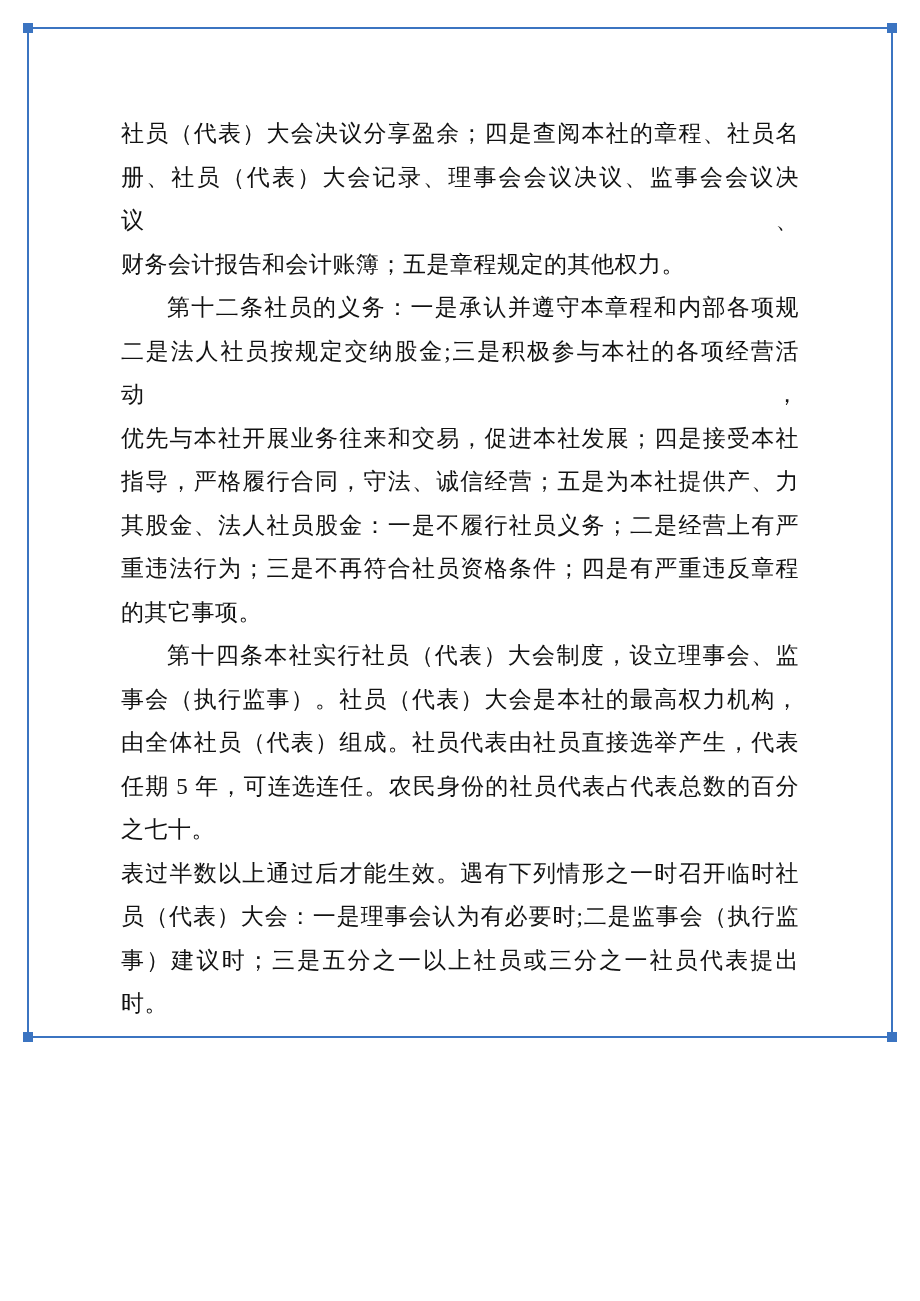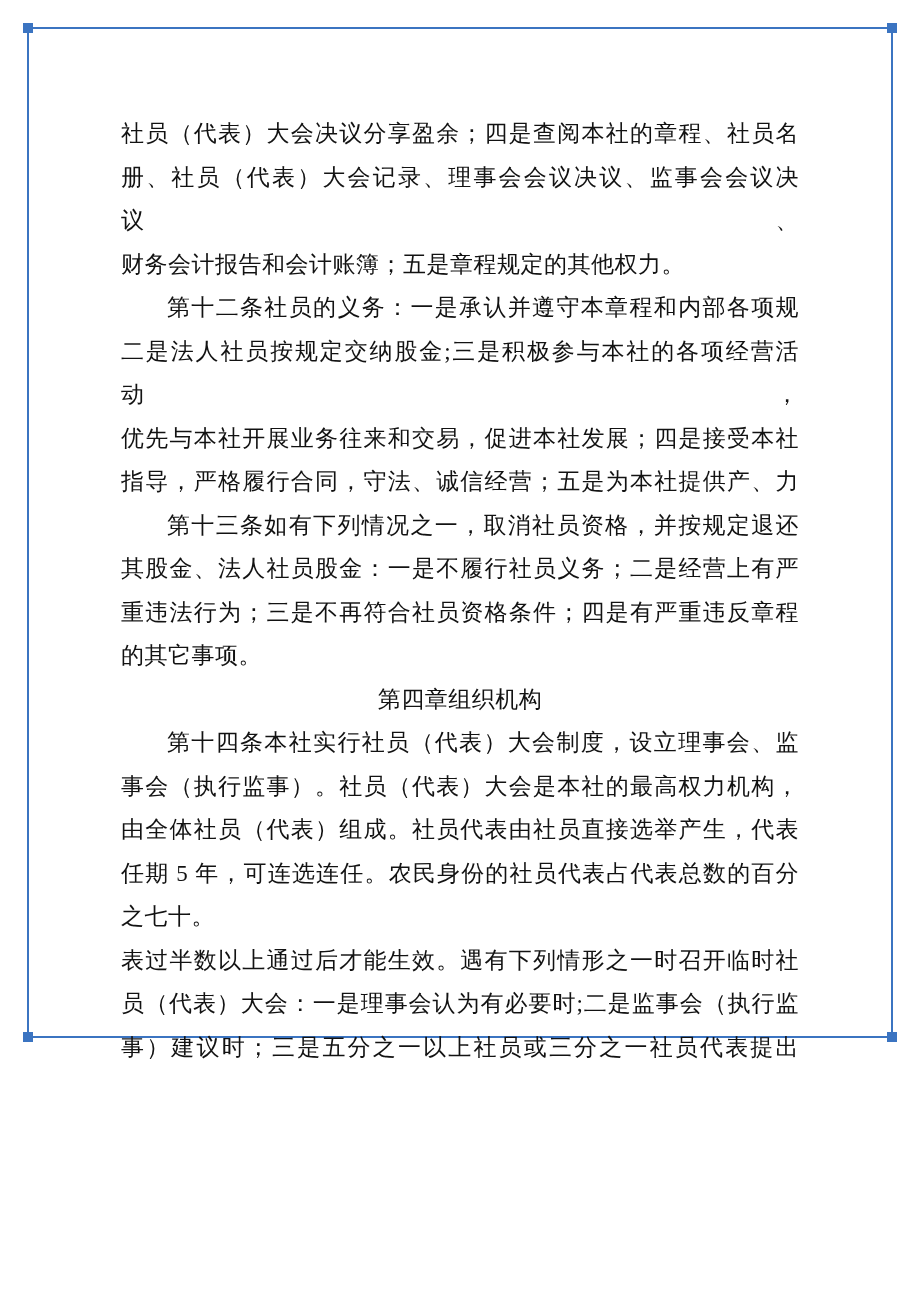--- a/index.html
+++ b/index.html
@@ -70,25 +70,23 @@
   <div class="corner bl"></div>
   <div class="corner br"></div>
   <div class="content">
       <div class="line full">社员（代表）大会决议分享盈余；四是查阅本社的章程、社员名</div>
       <div class="line full">册、社员（代表）大会记录、理事会会议决议、监事会会议决议、</div>
       <div class="line end">财务会计报告和会计账簿；五是章程规定的其他权力。</div>
       <div class="line indent">第十二条社员的义务：一是承认并遵守本章程和内部各项规</div>
       <div class="line full">二是法人社员按规定交纳股金;三是积极参与本社的各项经营活动，</div>
       <div class="line full">优先与本社开展业务往来和交易，促进本社发展；四是接受本社</div>
       <div class="line full">指导，严格履行合同，守法、诚信经营；五是为本社提供产、力</div>
-      <div class="line indent">第十三条如有下列情况之一，取消社员资格，并按规定退还</div>
       <div class="line full">其股金、法人社员股金：一是不履行社员义务；二是经营上有严</div>
       <div class="line full">重违法行为；三是不再符合社员资格条件；四是有严重违反章程</div>
       <div class="line end">的其它事项。</div>
-      <div class="line center">第四章组织机构</div>
       <div class="line indent">第十四条本社实行社员（代表）大会制度，设立理事会、监</div>
       <div class="line full">事会（执行监事）。社员（代表）大会是本社的最高权力机构，</div>
       <div class="line full">由全体社员（代表）组成。社员代表由社员直接选举产生，代表</div>
       <div class="line full">任期 5 年，可连选连任。农民身份的社员代表占代表总数的百分</div>
       <div class="line end">之七十。</div>
       <div class="line full">表过半数以上通过后才能生效。遇有下列情形之一时召开临时社</div>
       <div class="line full">员（代表）大会：一是理事会认为有必要时;二是监事会（执行监</div>
       <div class="line end">事）建议时；三是五分之一以上社员或三分之一社员代表提出时。</div>
     </div>
 </div>

